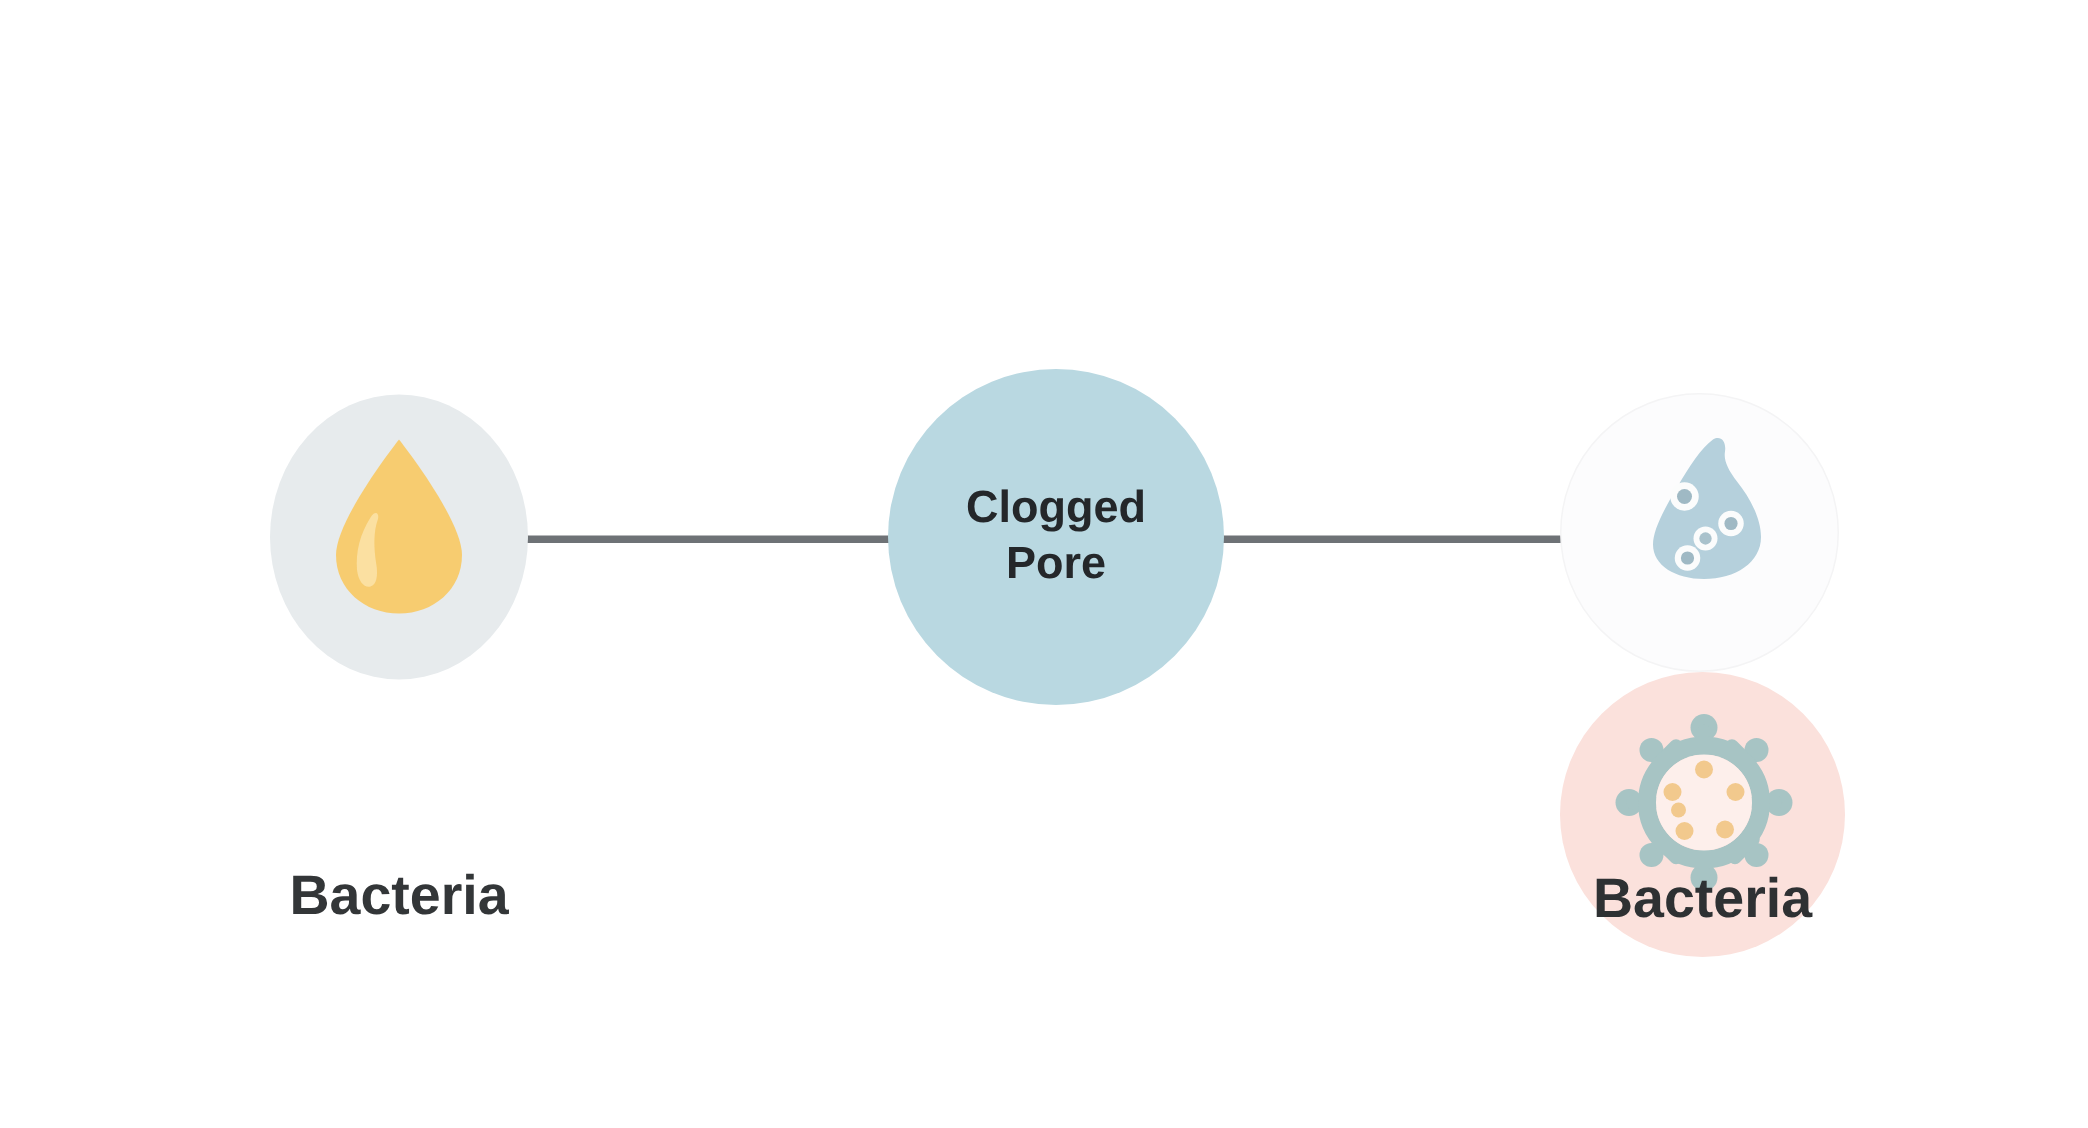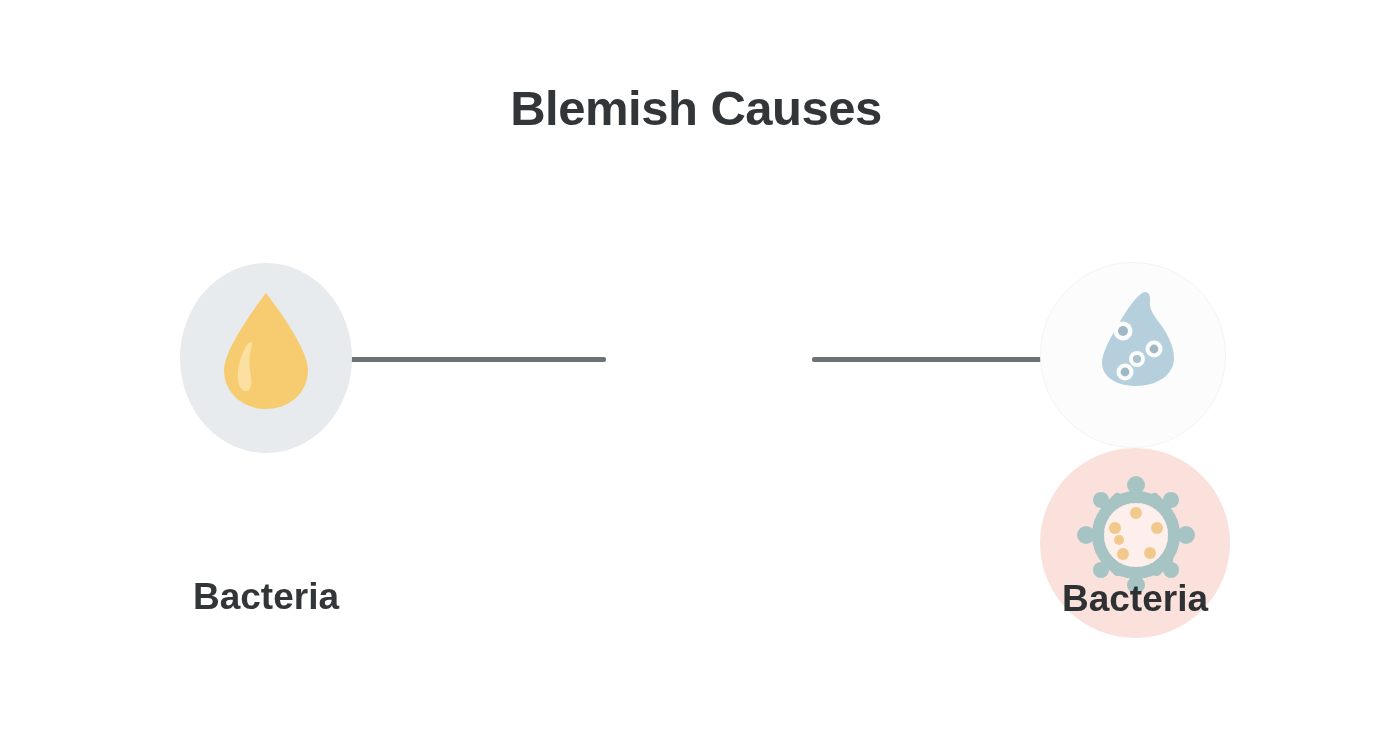--- a/index.html
+++ b/index.html
@@ -138,35 +138,40 @@
     font-size: 37px;
     font-weight: bold;
     color: #2e3133;
   }
 </style>
 </head>
 <body>
 
 <div id="canvas">
 
-  <div class="diagram-title">Blemish Causes</div>
 
   <div class="connector" id="connector-left"></div>
 
   <div class="connector" id="connector-right"></div>
 
   <div class="node" id="node-oil"></div>
 
   <span class="icon-wrap" id="icon-oil-drop">
     <svg viewBox="0 0 100 122" width="100" height="122" aria-hidden="true">
       <path d="M50 3 C50 3 92 56 92 80 C92 103 73 119 50 119 C27 119 8 103 8 80 C8 56 50 3 50 3 Z" fill="#f7cc70"></path>
       <path d="M31 55 C24 66 21 78 22 90 C23 98 27 102 31 101 C35 100 36 94 35 87 C33 75 33 64 36 56 C37 52 34 50 31 55 Z" fill="#fbe0a3" opacity="0.95"></path>
     </svg>
   </span>
 
+  <div class="node" id="node-clogged-pore">
+    <div class="node-label-center">
+      <span>Clogged</span><br>
+      <span>Pore</span>
+    </div>
+  </div>
 
   <div class="node" id="node-pore"></div>
 
   <span class="icon-wrap" id="icon-pore-drop">
     <svg viewBox="0 0 84 98" width="84" height="98" aria-hidden="true">
       <path d="M46 4 C38 10 30 22 22 36 C12 53 6 65 6 74 C6 88 21 97 40 97 C61 97 78 86 78 69 C78 56 70 42 62 32 C56 24 53 18 54 12 C55 5 51 1 46 4 Z" fill="#b5d0dc"></path>
       <g>
         <circle cx="27" cy="42" r="9.5" fill="#fbfcfc"></circle>
         <circle cx="27" cy="42" r="5" fill="#9fb9c4"></circle>
         <circle cx="58" cy="60" r="8.5" fill="#fbfcfc"></circle>

